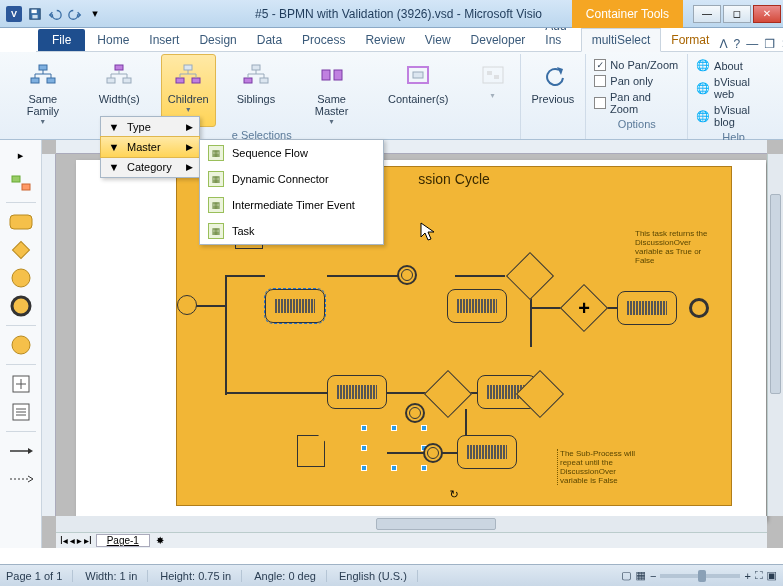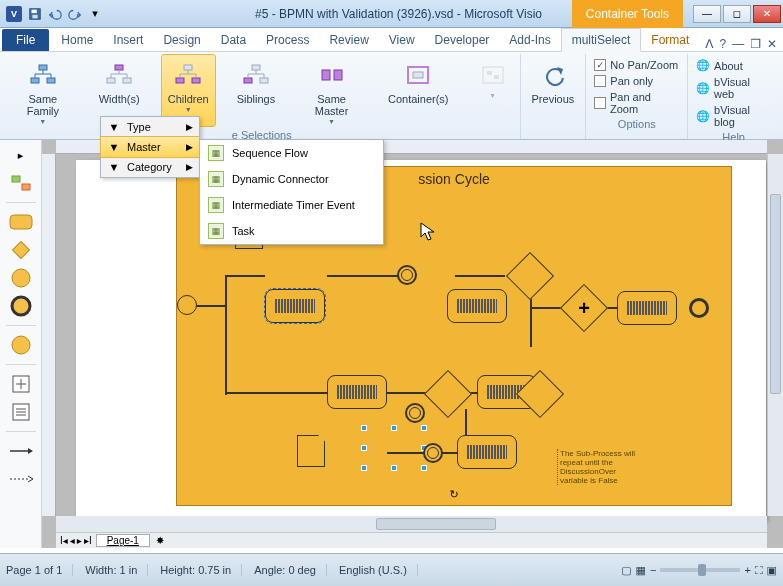--- a/index.html
+++ b/index.html
@@ -11,21 +11,21 @@
 .qat { display: flex; gap: 2px; }
 .qat .qbtn { width: 18px; height: 18px; display: flex; align-items: center; justify-content: center; cursor: pointer; }
 .qat .qbtn svg { width: 14px; height: 14px; }
 .titletext { flex: 1; text-align: center; font-size: 12px; color: #1f3b5a; }
 .container-tools { position: absolute; right: 100px; top: 0; height: 28px; background: #f5a623; color: #fff; padding: 0 14px; display: flex; align-items: center; font-size: 12px; }
 .winctrl { display: flex; gap: 2px; margin-left: auto; }
 .winctrl .wbtn { width: 28px; height: 18px; border: 1px solid #9aa8b5; background: linear-gradient(#f5f9fc,#d7e5f1); display: flex; align-items: center; justify-content: center; font-size: 10px; }
 .winctrl .wbtn.close { background: linear-gradient(#e98a8a,#d44a3a); color: #fff; border-color: #a82c1e; }
 
 
-.tabsrow { height: 24px; background: #fff; display: flex; align-items: flex-end; padding-left: 2px; border-bottom: 1px solid #c9d4df; }
+.tabsrow { height: 24px; background: #fff; display: flex; align-items: flex-end; padding-left: 2px; border-bottom: 1px solid #c9d4df; margin-left: 36px; }
 .filetab { background: #1e4e8e; color: #fff; padding: 4px 14px; font-size: 12px; border-radius: 2px 2px 0 0; margin-right: 2px; }
 .tab { padding: 4px 10px; font-size: 12px; color: #3a5a7a; cursor: pointer; }
 .tab.active { background: #f5f8fb; border: 1px solid #c9d4df; border-bottom: 1px solid #f5f8fb; margin-bottom: -1px; }
 .tab.contextual { color: #a86400; }
 .tabsrow .right { margin-left: auto; display: flex; gap: 6px; padding-right: 6px; color: #3a5a7a; }
 .tabsrow .right span { font-size: 12px; cursor: pointer; }
 
 
 .ribbon { height: 88px; background: linear-gradient(#f5f9fc,#e6eff8); border-bottom: 1px solid #aac0d5; display: flex; padding: 2px 4px 0 4px; }
 .group { display: flex; flex-direction: column; align-items: center; padding: 0 4px; border-right: 1px solid #cfdbe8; }
@@ -84,21 +84,21 @@
 .hscroll { position: absolute; left: 14px; right: 16px; bottom: 16px; height: 16px; background: #e3e9ef; display: flex; align-items: center; }
 .hscroll .thumb { height: 12px; width: 120px; margin-left: 320px; background: #cbd6e1; border: 1px solid #a9b5c1; border-radius: 2px; }
 
 
 .pagetabs { position: absolute; left: 14px; right: 16px; bottom: 0; height: 16px; background: #e9eef3; border-top: 1px solid #bcc; display: flex; align-items: center; font-size: 10px; }
 .pagetabs .nav { display: flex; gap: 2px; padding: 0 4px; }
 .pagetabs .nav span { cursor: pointer; }
 .pagetabs .ptab { background: #fff; border: 1px solid #aab; padding: 0 10px; text-decoration: underline; }
 
 
-.statusbar { position: absolute; left: 0; right: 0; bottom: 0; height: 33px; background: linear-gradient(#dfe9f3,#c9d8e7); border-top: 1px solid #9fb2c5; display: flex; align-items: center; font-size: 11px; color: #2a3d52; gap: 12px; padding: 0 6px; }
+.statusbar { position: absolute; left: 0; right: 0; bottom: 0; height: 22px; background: linear-gradient(#dfe9f3,#c9d8e7); border-top: 1px solid #9fb2c5; display: flex; align-items: center; font-size: 11px; color: #2a3d52; gap: 12px; padding: 0 6px; }
 .statusbar .cell { border-right: 1px solid #b5c5d5; padding-right: 10px; }
 .statusbar .zoom { margin-left: auto; display: flex; align-items: center; gap: 4px; }
 .statusbar .slider { width: 80px; height: 4px; background: #b5c5d5; position: relative; }
 .statusbar .slider::after { content: ""; position: absolute; left: 38px; top: -4px; width: 8px; height: 12px; background: #8aa0b6; border-radius: 2px; }
 
 .cursor-arrow { position: absolute; left: 420px; top: 222px; z-index: 30; pointer-events: none; }
 
 svg.ic { width: 28px; height: 22px; }
 </style>
 </head>
@@ -419,20 +419,21 @@
             <div class="txt"></div>
           </div>
         <div class="gateway" style="left:336px;top:210px;left:346px"></div>
 
         <div class="doc" style="left:120px;top:268px"></div>
         <div class="event-timer" style="left:246px;top:276px"></div>
         <div class="task" style="left:280px;top:268px">
             <div class="txt"></div>
           </div>
 
+        <div class="note" style="left:458px;top:62px;width:86px">This task returns the DiscussionOver variable as True or False</div>
         <div class="note dashed" style="left:380px;top:282px;width:86px">The Sub-Process will repeat until the DiscussionOver variable is False</div>
 
         <div style="position:absolute;left:50%;bottom:4px;transform:translateX(-50%);font-size:11px;">↻</div>
       </div>
     </div>
 
     <div class="vscroll">
         <div class="thumb"></div>
       </div>
     <div class="hscroll">

